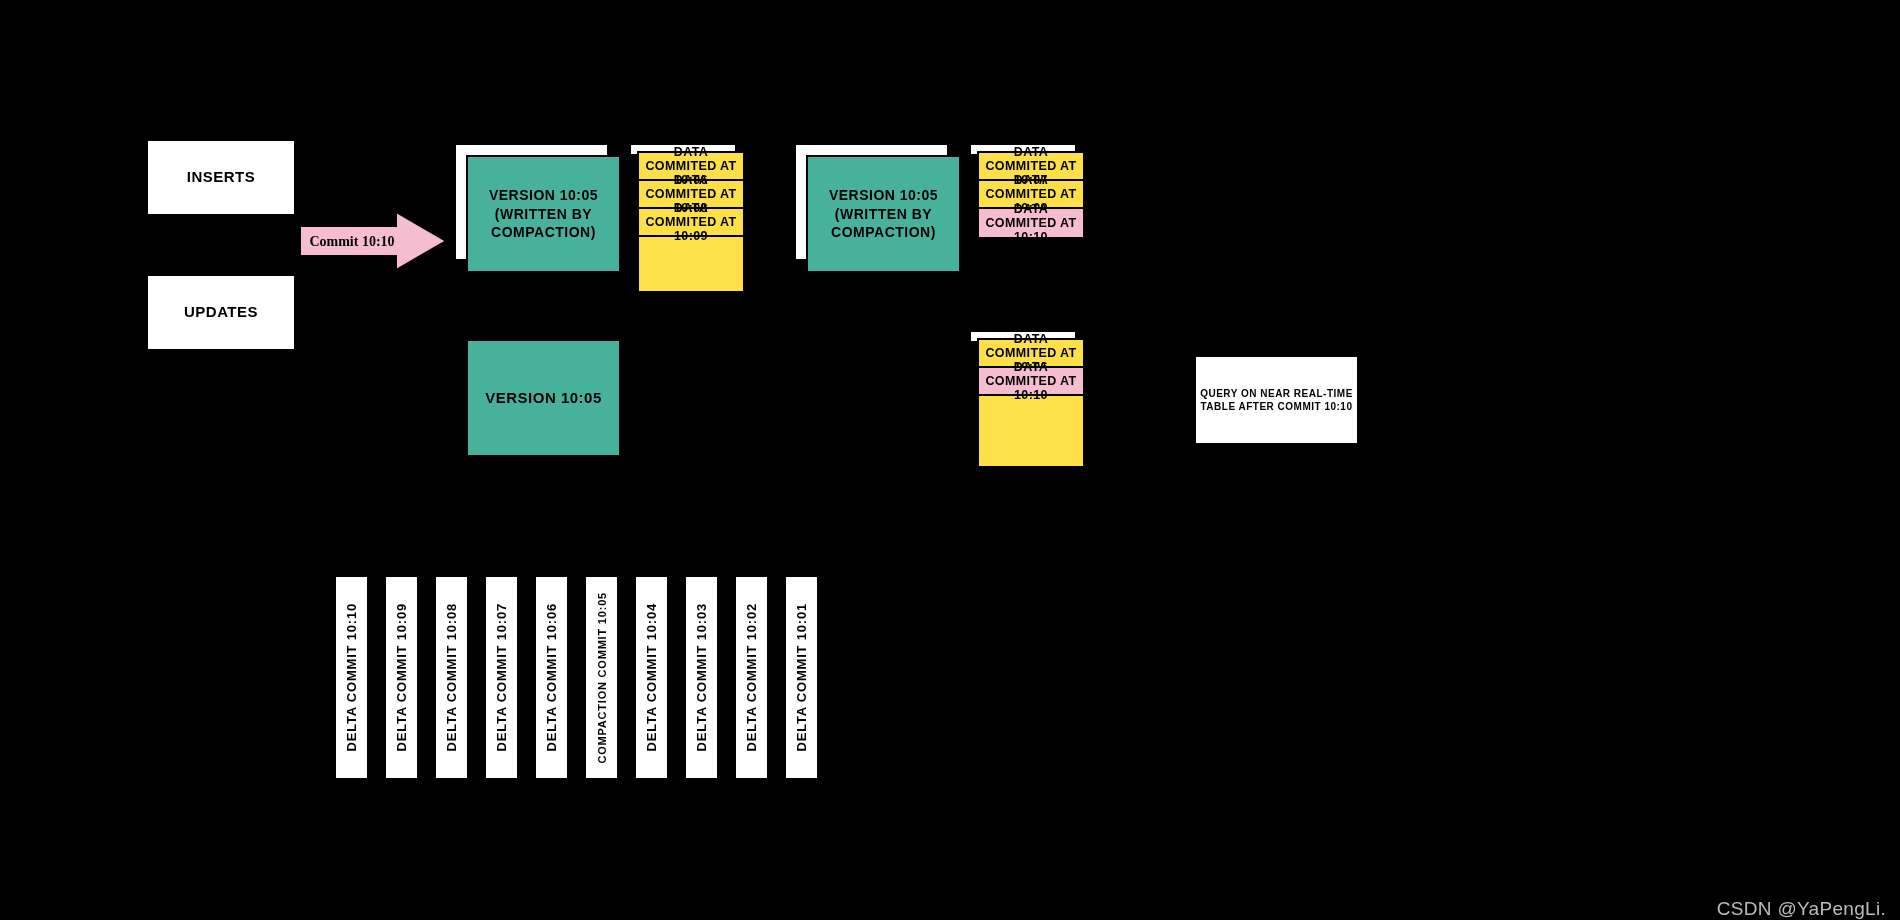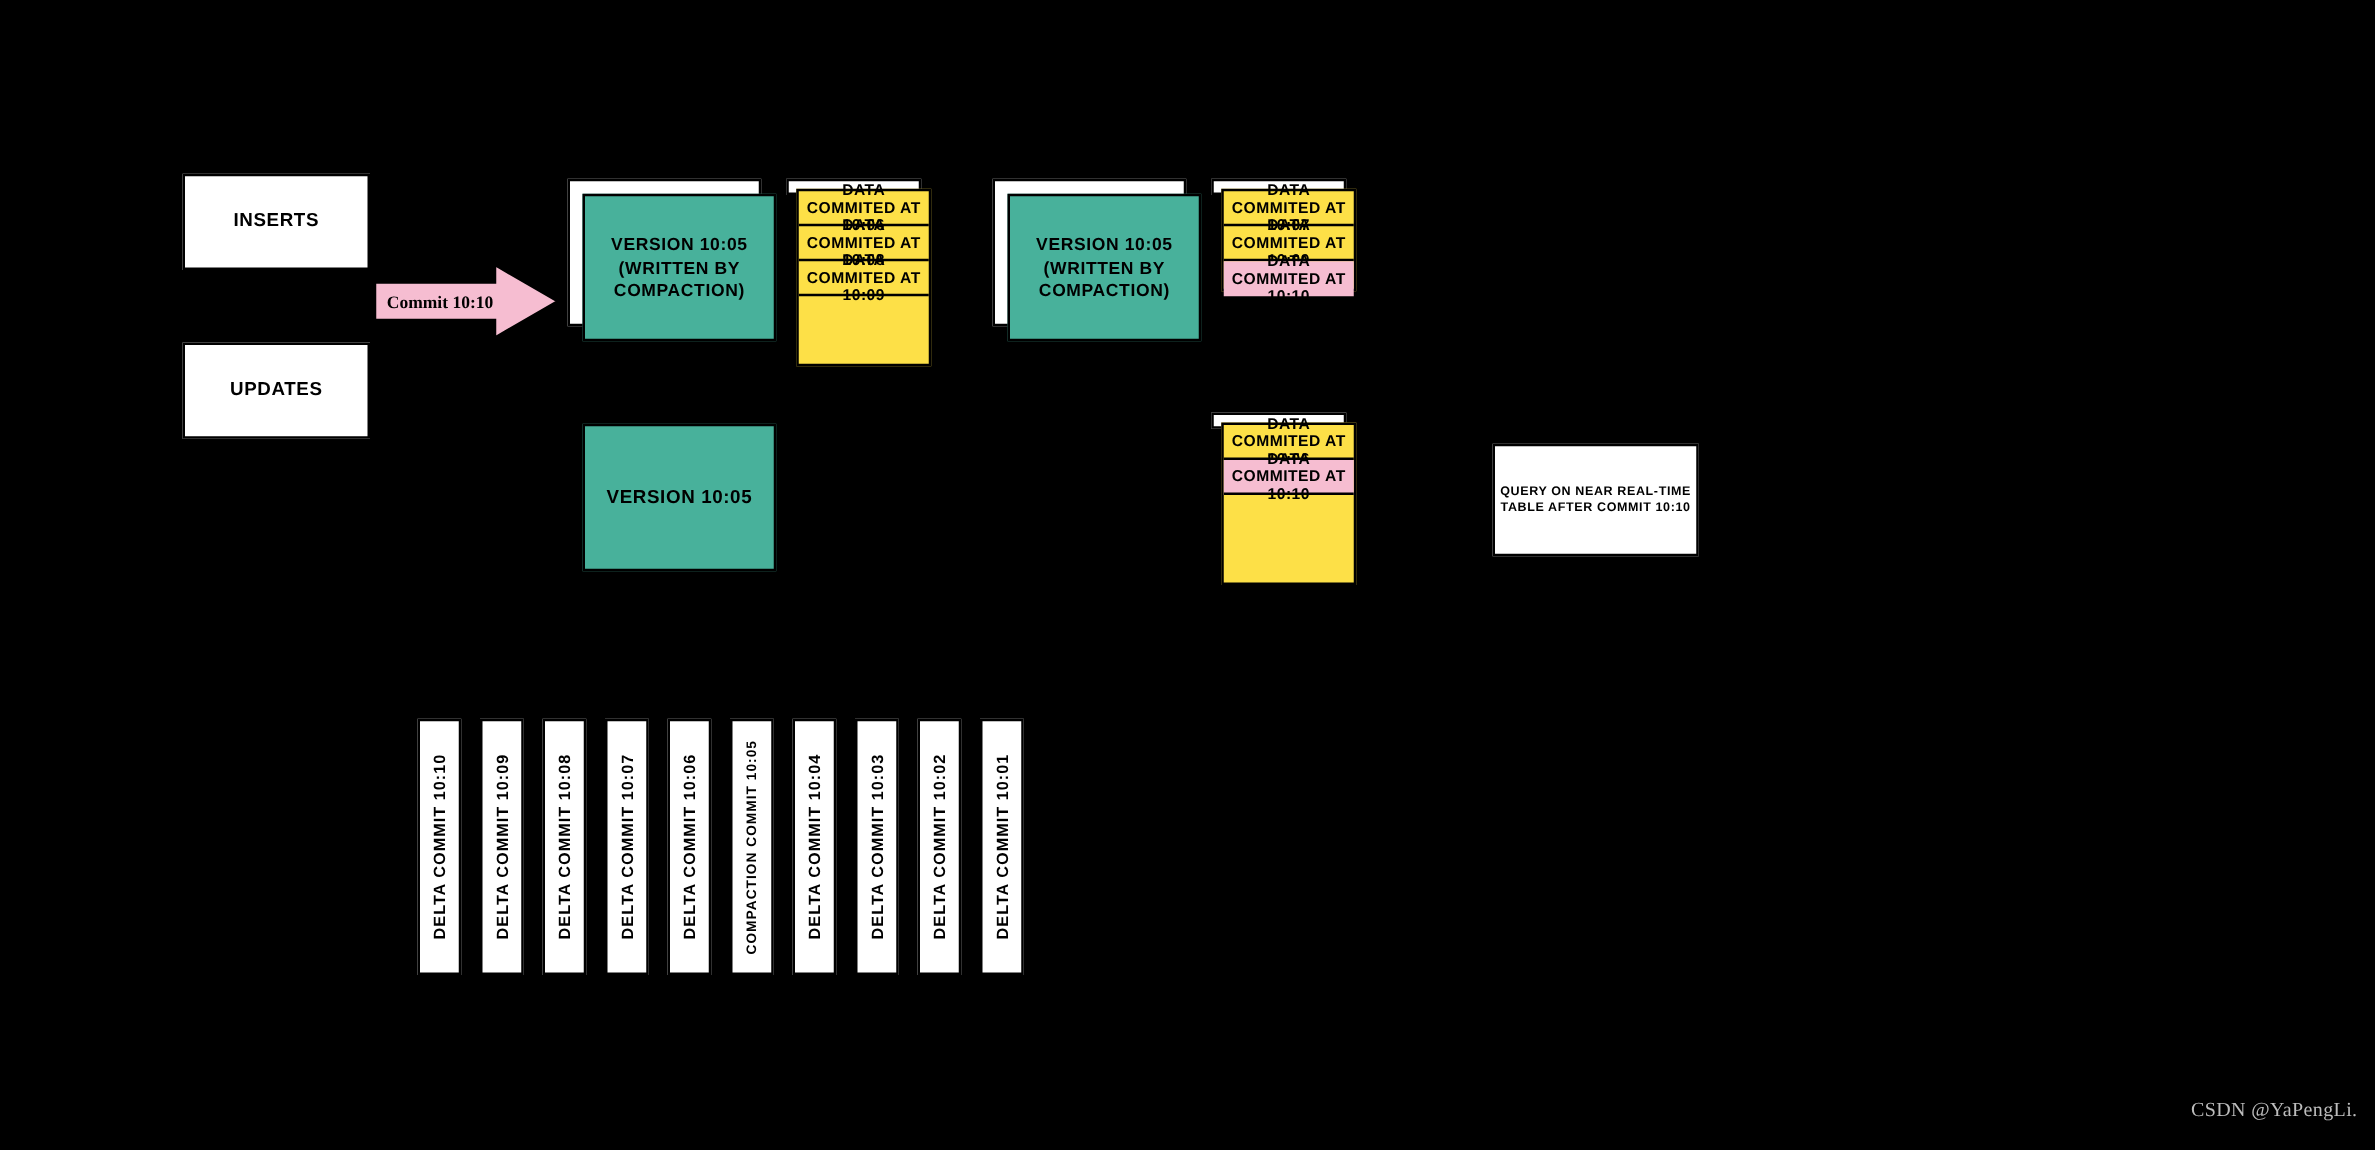--- a/index.html
+++ b/index.html
@@ -7,21 +7,21 @@
 .box{position:absolute;background:#fff;border:2px solid #000;display:flex;align-items:center;justify-content:center;text-align:center;font-weight:600;letter-spacing:.5px;font-size:15px;line-height:1.35;box-sizing:border-box}
 .teal{background:#48b19b}
 .pink{background:#f6bdd1}
 .small{font-size:12.5px;letter-spacing:.4px;font-weight:700}
 .slot{border-bottom:2px solid #000;box-sizing:border-box;display:flex;align-items:center;justify-content:center;text-align:center;padding:2px 0}
 .slot:first-child{}
 .stackWrap{position:absolute;background:#fde047;border:2px solid #000;box-sizing:border-box;display:flex;flex-direction:column}
 .shadowBox{position:absolute;background:#fff;border:2px solid #000;box-sizing:border-box}
 .vlabel{writing-mode:vertical-rl;text-orientation:mixed;transform:rotate(180deg);font-size:13px;font-weight:700;letter-spacing:.8px;text-align:center}
 .timelineItem{position:absolute;background:#fff;border:2px solid #000;box-sizing:border-box;display:flex;align-items:center;justify-content:center}
-.watermark{position:absolute;right:14px;bottom:22px;color:#bcbcbc;font-family:Liberation Serif, serif;font-size:16px;letter-spacing:.3px}
+.watermark{position:absolute;right:14px;bottom:0;color:#bcbcbc;font-family:Liberation Sans, sans-serif;font-size:19px;letter-spacing:.3px}
 svg{position:absolute;overflow:visible}
 </style>
 </head>
 <body>
 
 <div class="stage">
 
 <div class="box" style="left:146px;top:139px;width:150px;height:77px">INSERTS</div>
 <div class="box" style="left:146px;top:274px;width:150px;height:77px">UPDATES</div>
 

